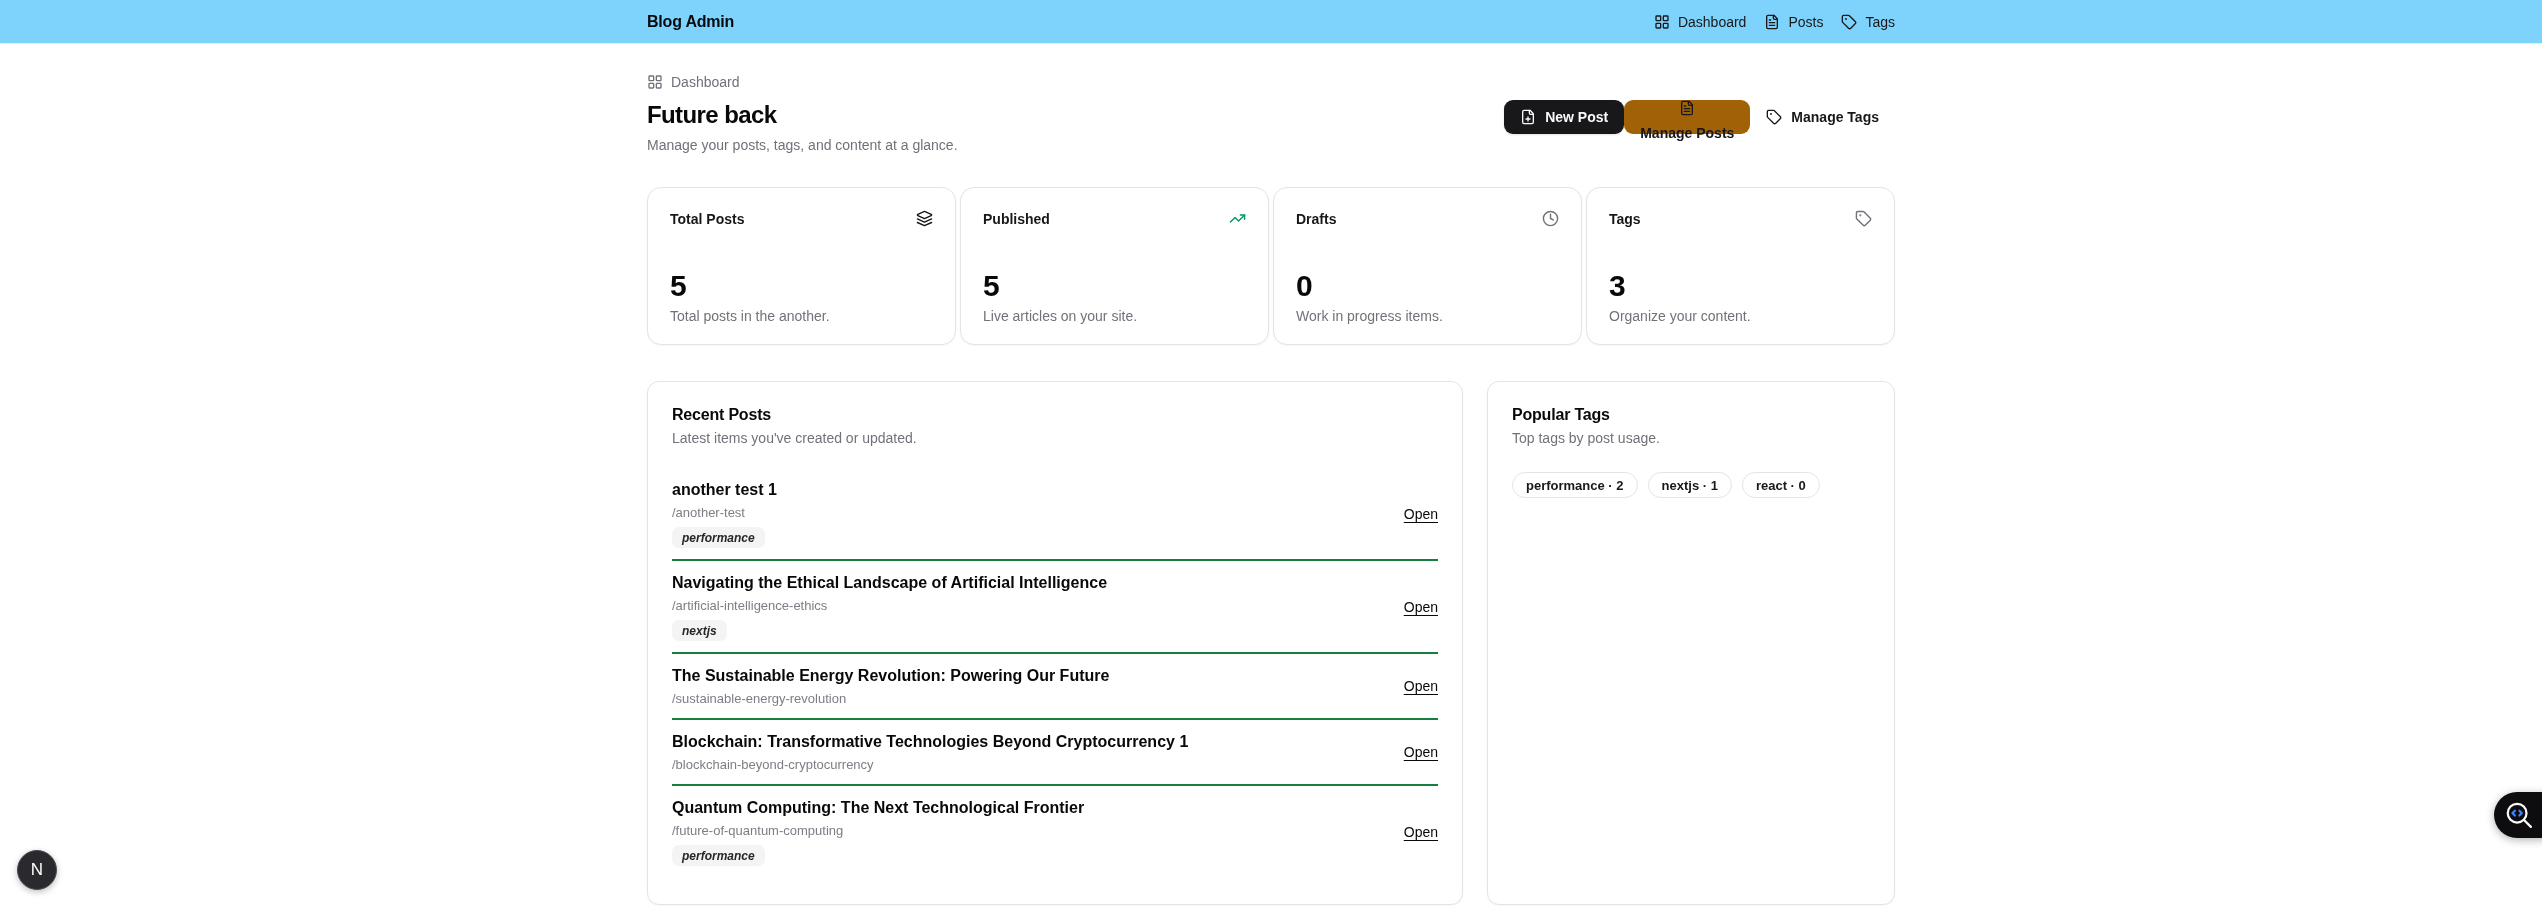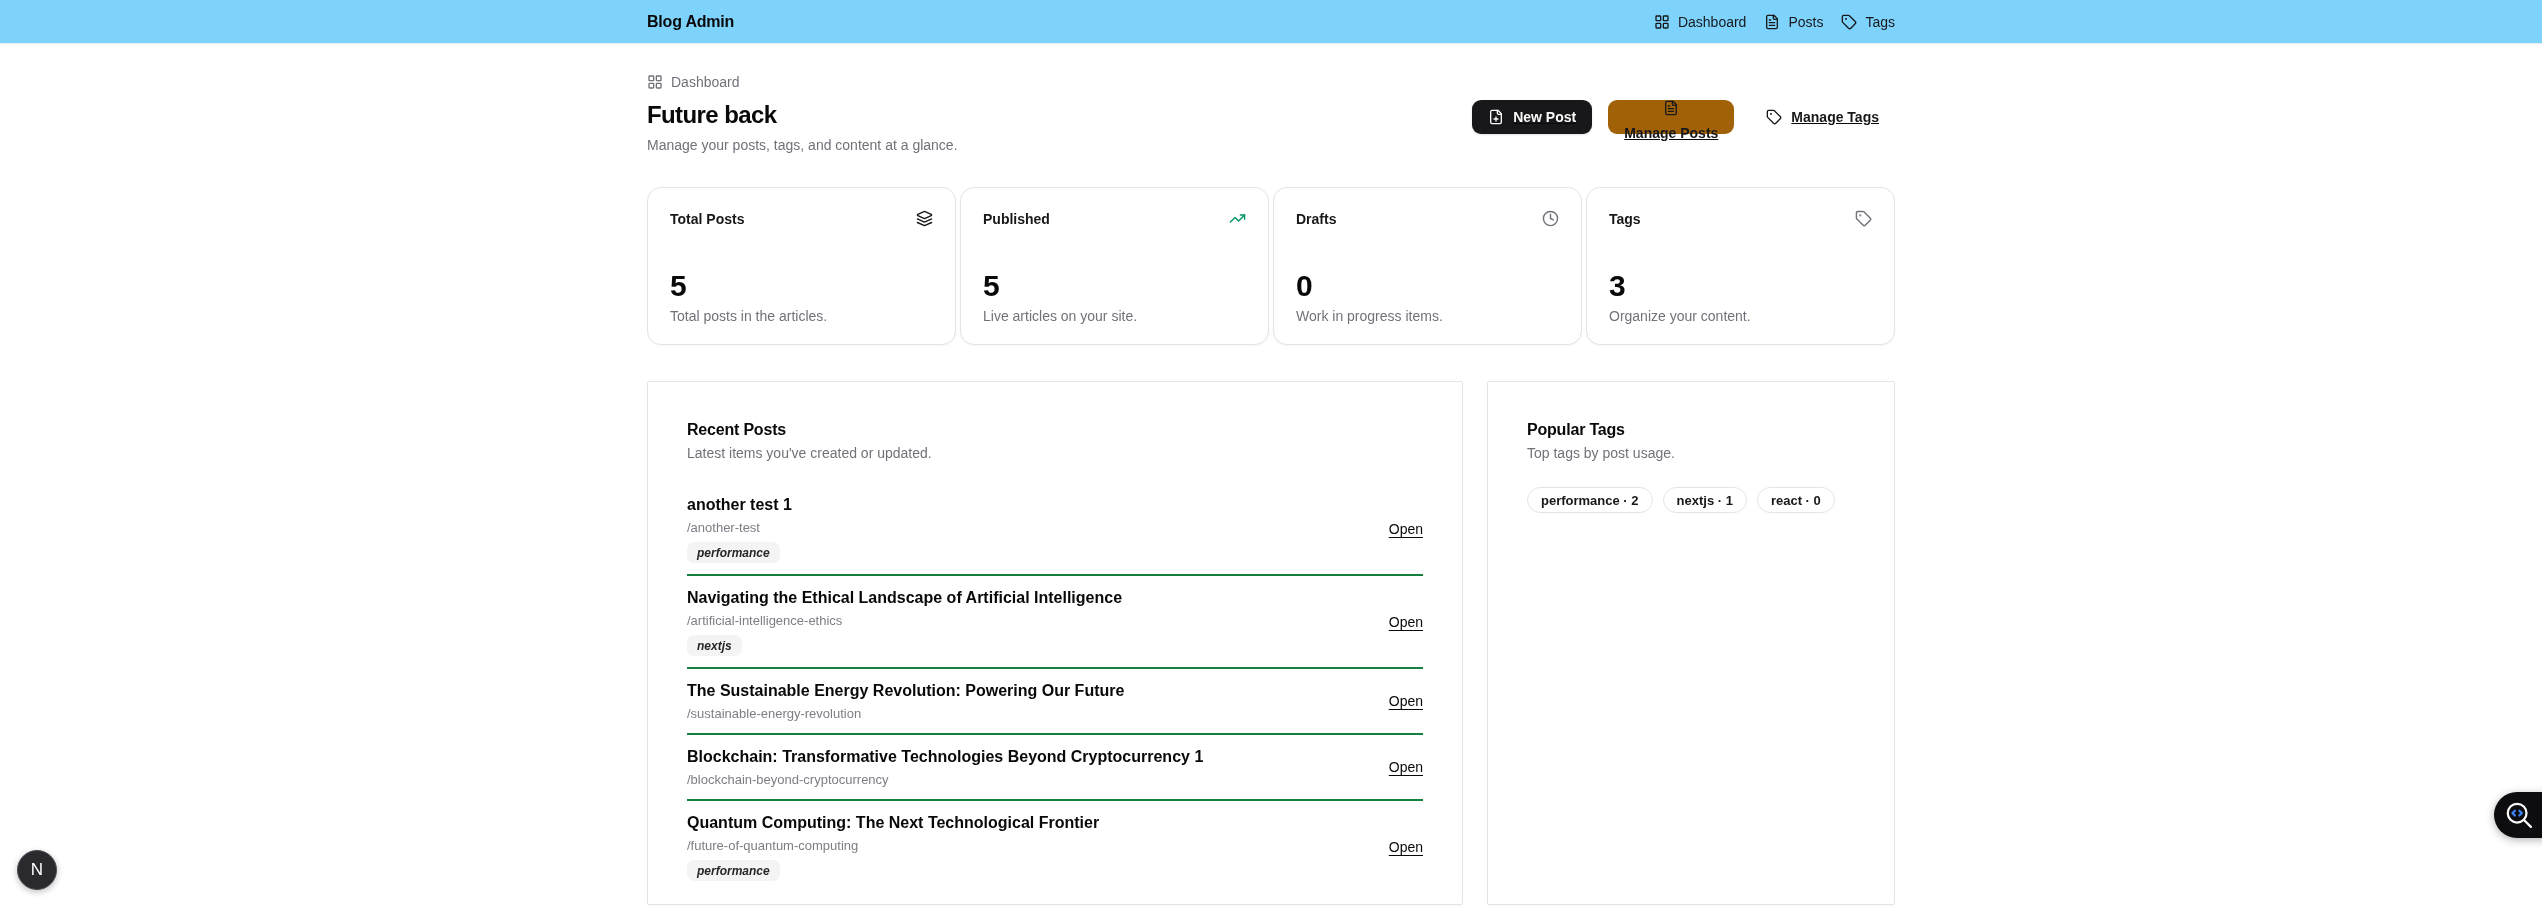--- a/index.html
+++ b/index.html
@@ -22,21 +22,21 @@
     font-size: 14px; font-weight: 500; color: #18181b; text-decoration: none; cursor: pointer;
   }
   .icon { display: inline-flex; flex: none; }
   .icon svg { display: block; }
 
   
   .hero { display: flex; justify-content: space-between; align-items: flex-start; padding-top: 30px; }
   .breadcrumb { display: flex; align-items: center; gap: 8px; color: #71717a; font-size: 14px; }
   .page-title { margin-top: 11px; font-size: 24px; font-weight: 700; letter-spacing: -0.6px; color: #09090b; }
   .page-subtitle { margin-top: 8px; font-size: 14px; color: #71717a; }
-  .actions { display: flex; gap: 16px; margin-top: 26px; text-decoration: underline; }
+  .actions { display: flex; gap: 0; margin-top: 26px; }
   .btn {
     display: inline-flex; align-items: center; gap: 9px; height: 34px; padding: 0 16px;
     border-radius: 9px; font-size: 14px; font-weight: 600; border: none; cursor: pointer;
     font-family: inherit; background: transparent; color: #18181b; white-space: nowrap;
   }
   .btn-primary { background: #18181b; color: #fafafa; box-shadow: 0 1px 2px rgba(0,0,0,.12); }
   .btn-secondary { background: #a16207; color: #18181b; flex-direction: column; }
   .btn-ghost { background: transparent; }
 
   
@@ -46,21 +46,21 @@
     padding: 22px 22px 20px; display: flex; flex-direction: column; box-shadow: 0 1px 2px rgba(0,0,0,.04);
   }
   .stat-head { display: flex; align-items: center; justify-content: space-between; }
   .stat-label { font-size: 14px; font-weight: 600; color: #18181b; }
   .stat-value { margin-top: auto; font-size: 30px; font-weight: 700; letter-spacing: -0.5px; line-height: 1.1; }
   .stat-desc { margin-top: 6px; font-size: 14px; color: #71717a; }
 
   
   .main-grid { margin-top: 36px; display: grid; grid-template-columns: 2fr 1fr; gap: 24px; }
   .panel {
-    background: #fff; border: 1px solid #e4e4e7; border-radius: 2px; padding: 39px;
+    background: #fff; border: 1px solid #e4e4e7; border-radius: 12px; padding: 24px;
     height: 524px; box-shadow: 0 1px 2px rgba(0,0,0,.04); overflow: hidden;
   }
   .panel-title { font-size: 16px; font-weight: 700; letter-spacing: -0.2px; }
   .panel-subtitle { margin-top: 6px; font-size: 14px; color: #71717a; }
 
   .post-list { margin-top: 22px; }
   .post-item { display: flex; align-items: center; justify-content: space-between; padding: 11px 0; border-bottom: 2px solid #15803d; }
   .post-item:last-child { border-bottom: none; }
   .post-info { min-width: 0; }
   .post-title { font-size: 16px; font-weight: 600; line-height: 22px; color: #09090b; }
@@ -199,21 +199,21 @@
         <span class="stat-label">Total Posts</span>
         <span class="icon">
           <svg width="17" height="17" viewBox="0 0 24 24" fill="none" stroke="#18181b" stroke-width="2" stroke-linecap="round" stroke-linejoin="round">
               <path d="M12.83 2.18a2 2 0 0 0-1.66 0L2.6 6.08a1 1 0 0 0 0 1.83l8.58 3.91a2 2 0 0 0 1.66 0l8.58-3.9a1 1 0 0 0 0-1.83Z"></path>
               <path d="m22 17.65-9.17 4.16a2 2 0 0 1-1.66 0L2 17.65"></path>
               <path d="m22 12.65-9.17 4.16a2 2 0 0 1-1.66 0L2 12.65"></path>
             </svg>
         </span>
       </div>
       <div class="stat-value">5</div>
-      <div class="stat-desc">Total posts in the articles.</div>
+      <div class="stat-desc">Total posts in the another.</div>
     </div>
 
     <div class="stat-card">
       <div class="stat-head">
         <span class="stat-label">Published</span>
         <span class="icon">
           <svg width="17" height="17" viewBox="0 0 24 24" fill="none" stroke="#059669" stroke-width="2" stroke-linecap="round" stroke-linejoin="round">
               <polyline points="22 7 13.5 15.5 8.5 10.5 2 17"></polyline>
               <polyline points="16 7 22 7 22 13"></polyline>
             </svg>

